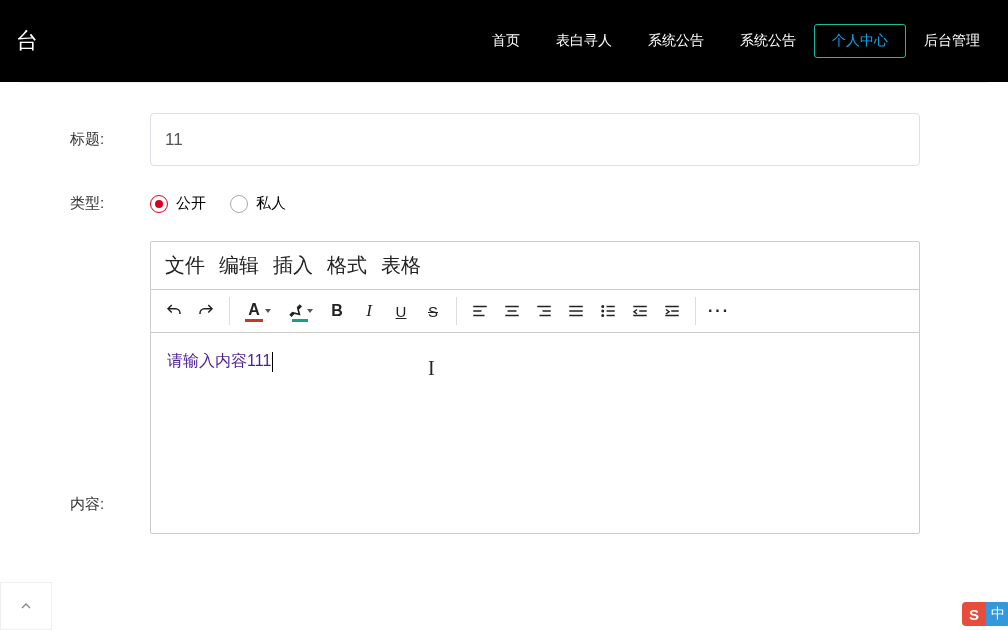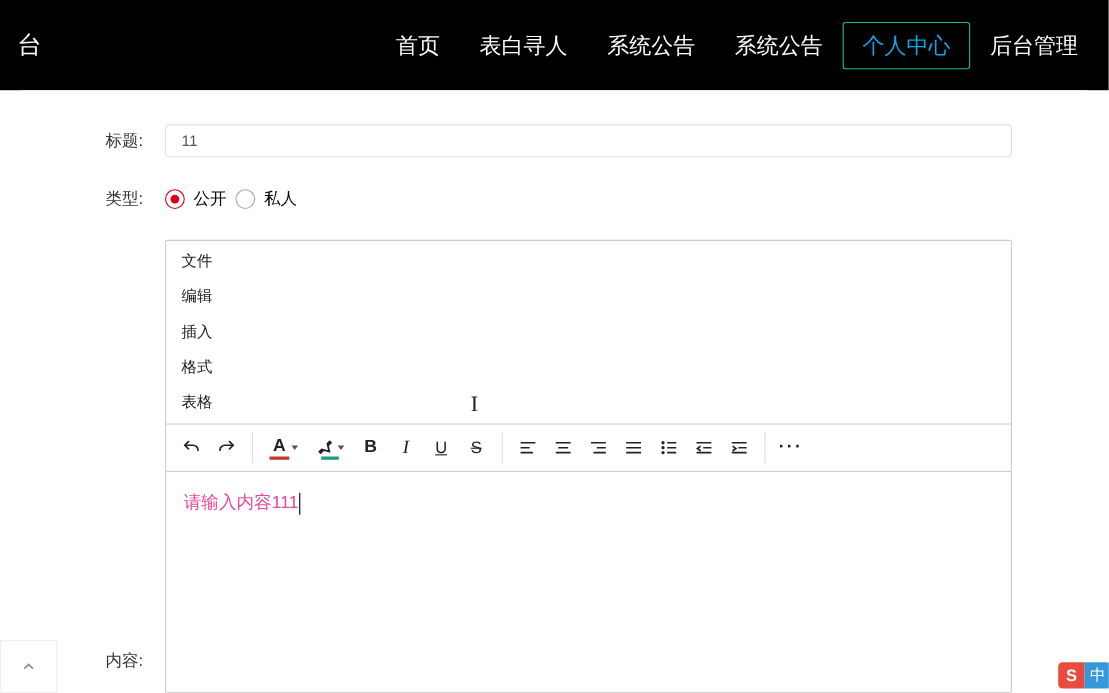--- a/index.html
+++ b/index.html
@@ -1,49 +1,49 @@
 <!DOCTYPE html>
 <html><head>
 <meta charset="utf-8">
 <style>
 * { margin: 0; padding: 0; box-sizing: border-box; }
 body { font-family: "Microsoft YaHei", Arial, sans-serif; background: #fff; width: 1008px; height: 630px; overflow: hidden; position: relative; }
 
 .navbar { background: #000; height: 82px; display: flex; align-items: center; padding: 0 10px; }
 .logo { color: #fff; font-size: 22px; margin-right: auto; padding-left: 6px; }
 .nav-items { display: flex; align-items: center; gap: 0; margin-left: auto; }
-.nav-item { color: #fff; font-size: 20px; padding: 8px 18px; cursor: pointer; white-space: nowrap; }
+.nav-item { color: #fff; font-size: 14px; padding: 8px 18px; cursor: pointer; white-space: nowrap; }
 .nav-item.active { border: 1px solid #1abc9c; color: #0ea5e9; border-radius: 3px; padding: 7px 17px; }
 
 .content { padding: 30px 50px 0 50px; background: #fff; margin: 0 20px; border-top: 1px solid #eee; height: 560px; }
 .form-row { display: flex; align-items: center; margin-bottom: 28px; }
-.form-label { width: 60px; font-size: 15px; color: #333; text-align: right; margin-right: 20px; }
+.form-label { width: 60px; font-size: 15px; color: #333; text-align: left; margin-right: 20px; }
 .form-label.editor-label { align-self: flex-end; margin-bottom: 20px; }
 
-.text-input { flex: 1; height: 30px; border: 1px solid #dcdfe6; border-radius: 4px; padding: 0 14px; font-size: 14px; color: #555; max-width: 770px; }
-
-.radio-group { display: flex; gap: 8px; align-items: flex-end; }
+.text-input { flex: 1; height: 53px; border: 1px solid #dcdfe6; border-radius: 4px; padding: 0 14px; font-size: 17px; color: #555; max-width: 770px; }
+
+.radio-group { display: flex; gap: 24px; align-items: flex-end; }
 .radio-item { display: flex; align-items: center; gap: 8px; cursor: pointer; font-size: 15px; }
 .radio-circle { width: 18px; height: 18px; border: 1px solid #aaa; border-radius: 50%; display: flex; align-items: center; justify-content: center; }
 .radio-circle.checked { border-color: #d9001b; }
 .radio-dot { width: 8px; height: 8px; background: #d9001b; border-radius: 50%; }
 
 .editor-wrapper { flex: 1; border: 1px solid #ccc; border-radius: 2px; max-width: 770px; }
-.editor-menubar { display: flex; gap: 14px; padding: 10px 14px; font-size: 14px; border-bottom: 1px solid #ccc; flex-direction: column; }
+.editor-menubar { display: flex; gap: 14px; padding: 10px 14px; font-size: 20px; border-bottom: 1px solid #ccc; }
 .menu-item { cursor: pointer; color: #222; }
 
 .editor-toolbar { display: flex; align-items: center; padding: 6px 8px; border-bottom: 1px solid #ccc; gap: 2px; }
 .tb-group { display: flex; align-items: center; gap: 2px; }
 .tb-sep { width: 1px; height: 28px; background: #ddd; margin: 0 6px; }
 .tb-btn { width: 30px; height: 30px; display: flex; align-items: center; justify-content: center; cursor: pointer; color: #222; border-radius: 3px; }
 .tb-btn svg { width: 18px; height: 18px; }
 .tb-btn.wide { width: 40px; }
 .dropdown-caret { width:0; height:0; border-left:3px solid transparent; border-right:3px solid transparent; border-top:4px solid #555; margin-left:2px; }
 
-.editor-body { min-height: 200px; padding: 18px 16px; font-size: 16px; color: #ec4899; cursor: text; position: relative; }
+.editor-body { min-height: 200px; padding: 18px 16px; font-size: 16px; color: #4c1d95; cursor: text; position: relative; }
 .editor-content { display: inline; }
 .text-cursor { display: inline-block; width: 1px; height: 20px; background: #000; vertical-align: middle; margin-left: 1px; }
 
 .scroll-top { position: absolute; bottom: 0; left: 0; width: 52px; height: 48px; background: #fff; border: 1px solid #eee; display:flex; align-items:center; justify-content:center; cursor:pointer; color:#888; font-size:18px; }
 
 .ime-badge { position:absolute; bottom:4px; right:-2px; display:flex; align-items:center; }
 .ime-s { background:#e74c3c; color:#fff; width:24px; height:24px; display:flex; align-items:center; justify-content:center; font-weight:bold; border-radius:4px 0 0 4px; font-size:15px; }
 .ime-cn { background:#3498db; color:#fff; width:24px; height:24px; display:flex; align-items:center; justify-content:center; font-size:14px; border-radius:0 4px 4px 0; }
 
 .i-beam { position:absolute; left:428px; top:357px; pointer-events:none; font-family: serif; font-size:20px; color:#222; }

